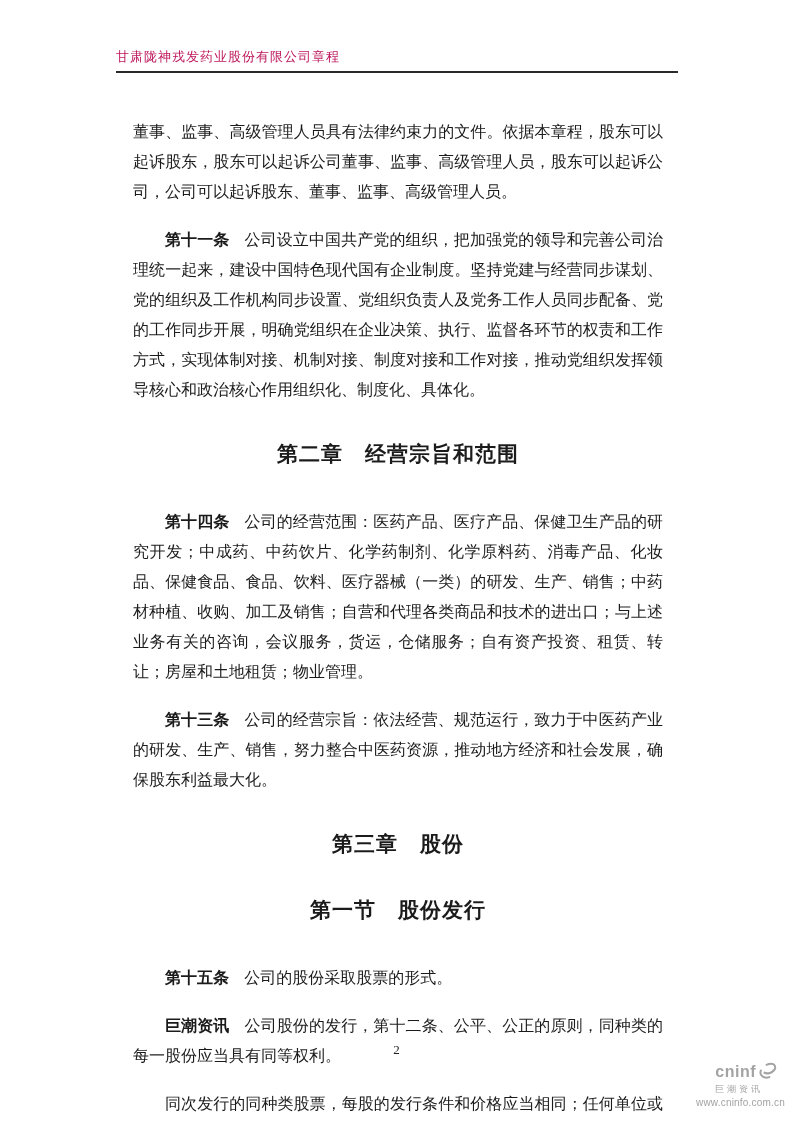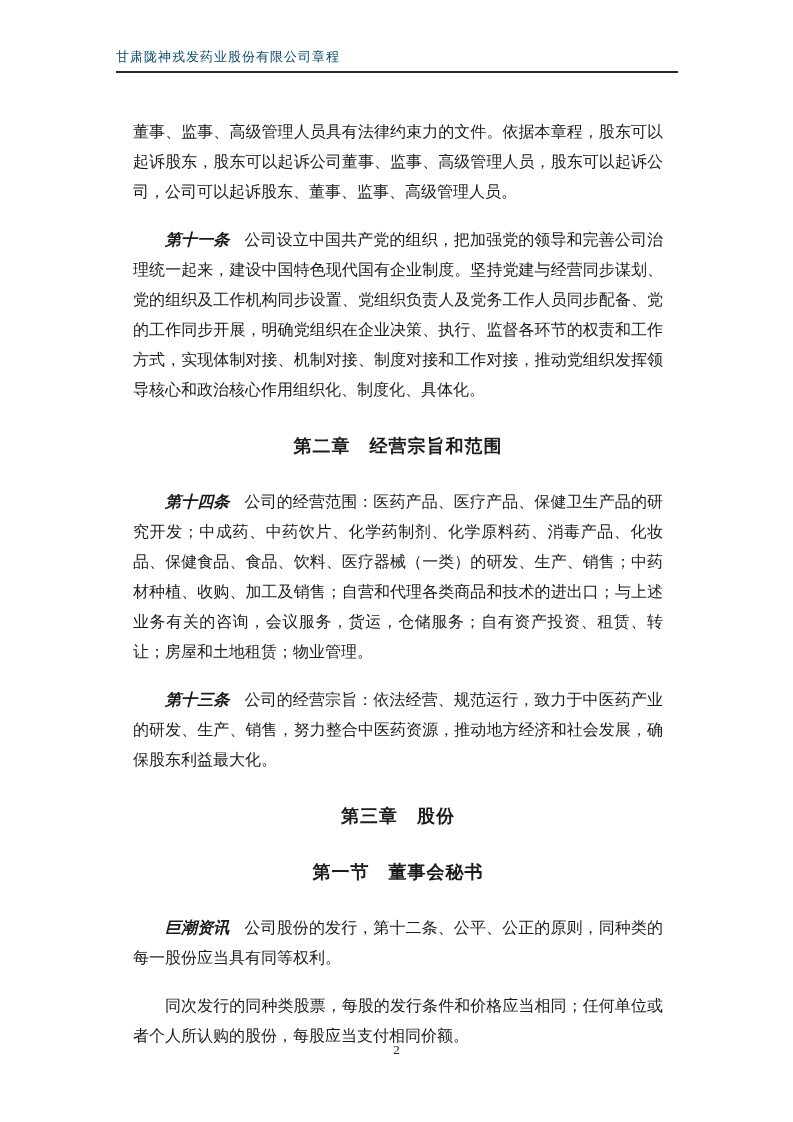--- a/index.html
+++ b/index.html
@@ -20,21 +20,21 @@
     position: absolute;
     top: 48px;
     left: 116px;
     width: 562px;
     border-bottom: 2px solid #2a2a2a;
     padding-bottom: 5px;
   }
   .doc-header .title {
     font-size: 13px;
     letter-spacing: 1px;
-    color: #0c4a6e;
+    color: #be185d;
   }
   .content {
     position: absolute;
     top: 99px;
     left: 115px;
     width: 566px;
     font-size: 16px;
     line-height: 30px;
     text-align: justify;
     text-justify: inter-character;
@@ -43,30 +43,29 @@
     margin: 18px;
     text-indent: 2em;
   }
   .content p.no-indent {
     text-indent: 0;
   }
   .article-label {
     font-weight: bold;
     font-family: "Liberation Sans", "DejaVu Sans", sans-serif;
     margin-right: 0.95em;
-    font-style: italic;
   }
   .heading {
-    font-size: 18px;
+    font-size: 21px;
     font-weight: bold;
-    font-family: Liberation Sans, sans-serif;
+    font-family: Liberation Mono, monospace;
     text-align: center;
     text-indent: 0;
     line-height: 30px;
-    margin: 26px 0;
+    margin: 36px 0;
     letter-spacing: 1px;
   }
   .page-number {
     position: absolute;
     left: 0;
     right: 0;
     bottom: 64px;
     text-align: center;
     font-size: 13px;
     color: #222222;
@@ -129,25 +128,39 @@
 
 
     <h2 class="heading">第二章　经营宗旨和范围</h2>
 
     <p><span class="article-label">第十四条</span><span>公司的经营范围：医药产品、医疗产品、保健卫生产品的研究开发；中成药、中药饮片、化学药制剂、化学原料药、消毒产品、化妆品、保健食品、食品、饮料、医疗器械（一类）的研发、生产、销售；中药材种植、收购、加工及销售；自营和代理各类商品和技术的进出口；与上述业务有关的咨询，会议服务，货运，仓储服务；自有资产投资、租赁、转让；房屋和土地租赁；物业管理。</span></p>
 
     <p><span class="article-label">第十三条</span><span>公司的经营宗旨：依法经营、规范运行，致力于中医药产业的研发、生产、销售，努力整合中医药资源，推动地方经济和社会发展，确保股东利益最大化。</span></p>
 
     <h2 class="heading">第三章　股份</h2>
 
-    <h3 class="heading">第一节　董事会秘书</h3>
+    <h3 class="heading">第一节　股份发行</h3>
 
+    <p><span class="article-label">第十五条</span><span>公司的股份采取股票的形式。</span></p>
 
     <p><span class="article-label">巨潮资讯</span><span>公司股份的发行，第十二条、公平、公正的原则，同种类的每一股份应当具有同等权利。</span></p>
 
     <p><span>同次发行的同种类股票，每股的发行条件和价格应当相同；任何单位或者个人所认购的股份，每股应当支付相同价额。</span></p>
 
   </div>
 
   <div class="page-number">2</div>
 
+  <div class="footer-logo">
+    <div class="brand-row">
+      <span class="brand">cninf</span>
+      <span class="swirl">
+        <svg width="19" height="17" viewBox="0 0 20 18">
+          <path d="M9 3 C15 0 19 3 18 7 C17 11 10 13 6 11 C9 13 15 12 16 9" fill="none" stroke="#a3a3a3" stroke-width="2.1" stroke-linecap="round"></path>
+          <path d="M12 16 C6 18 1 14 3 9" fill="none" stroke="#a3a3a3" stroke-width="2.1" stroke-linecap="round"></path>
+        </svg>
+      </span>
+    </div>
+    <div class="brand-cn">巨潮资讯</div>
+    <div class="url">www.cninfo.com.cn</div>
+  </div>
 
 </div>
 
 </body></html>

